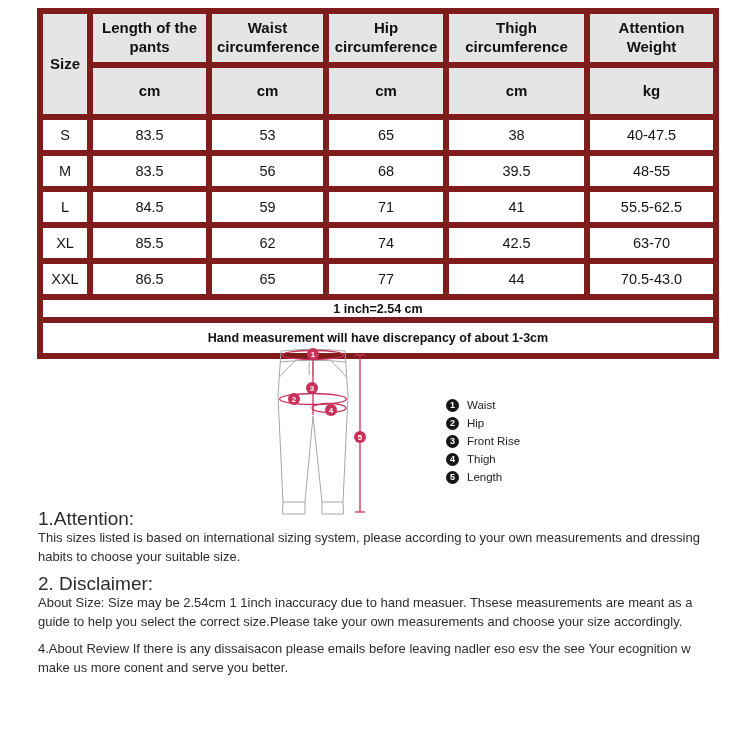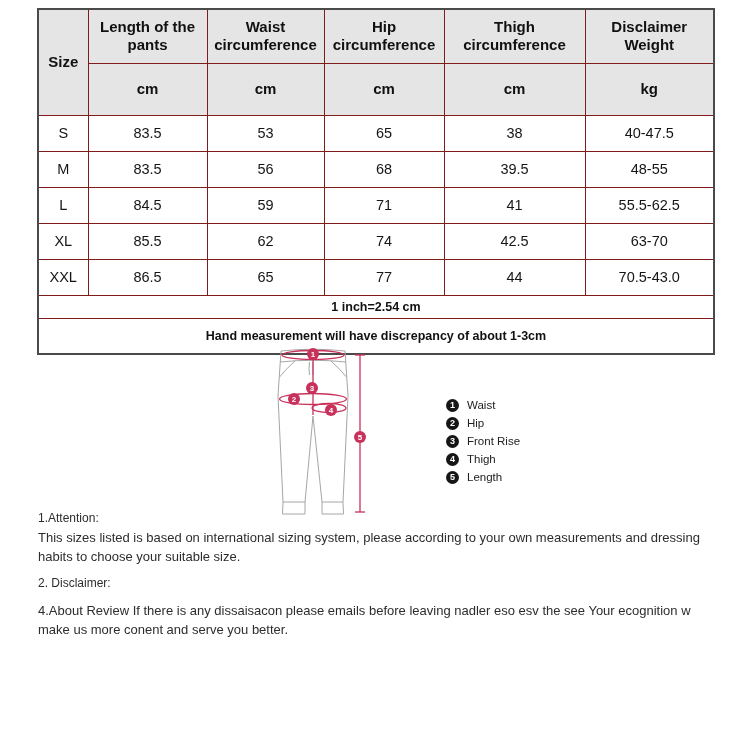--- a/index.html
+++ b/index.html
@@ -14,21 +14,21 @@
 
   
   .size-table {
     position: absolute; left: 37px; top: 8px;
     width: 676px;
     border-collapse: collapse;
     table-layout: fixed;
     border: 2px solid #4a4a4a;
   }
   .size-table th, .size-table td {
-    border: 1px solid #7f1d1d;
+    border: 6px solid #7f1d1d;
     text-align: center;
     vertical-align: middle;
     padding: 0 5px;
   }
   .size-table th {
     background: #e5e5e5;
     font-weight: bold;
     font-size: 15px;
     white-space: pre-line;
     line-height: 1.25;
@@ -64,21 +64,21 @@
     font-size: 11.5px; color: #222222;
   }
 
   
   .notes {
     position: absolute; left: 38px; top: 509px;
     width: 684px;
   }
   .note-section { margin-bottom: 8px; }
   .note-heading {
-    font-size: 12px; line-height: 19px; color: #2d2d2d;
+    font-size: 19px; line-height: 19px; color: #2d2d2d;
   }
   .note-body {
     font-size: 13px; line-height: 19px; color: #2d2d2d;
     white-space: pre-wrap;
   }
 </style>
 </head>
 <body>
 
 <table class="size-table">
@@ -94,21 +94,21 @@
     <tr class="names">
       <th rowspan="2">Size</th>
       <th>Length of the
 pants</th>
       <th>Waist
 circumference</th>
       <th>Hip
 circumference</th>
       <th>Thigh
 circumference</th>
-      <th>Disclaimer
+      <th>Attention
 Weight</th>
     </tr>
     <tr class="units">
       <th>cm</th>
       <th>cm</th>
       <th>cm</th>
       <th>cm</th>
       <th>kg</th>
     </tr>
   </thead>
@@ -237,19 +237,20 @@
   </div>
 </div>
 
 <div class="notes">
   <div class="note-section">
     <div class="note-heading">1.Attention:</div>
     <div class="note-body">This sizes listed is based on international sizing system, please according to your own measurements and dressing habits to choose your suitable size.</div>
   </div>
   <div class="note-section">
     <div class="note-heading">2. Disclaimer:</div>
+    <div class="note-body">About Size: Size may be 2.54cm 1 1inch inaccuracy due to hand measuer. Thsese measurements are meant as a guide to help you select the correct size.Please take your own measurements and choose your size accordingly.</div>
   </div>
   <div class="note-section">
   </div>
   <div class="note-section">
     <div class="note-body">4.About Review If there is any dissaisacon please emails before leaving nadler eso esv the see Your ecognition w   make us more conent and serve you better.</div>
   </div>
 </div>
 
 </body></html>

